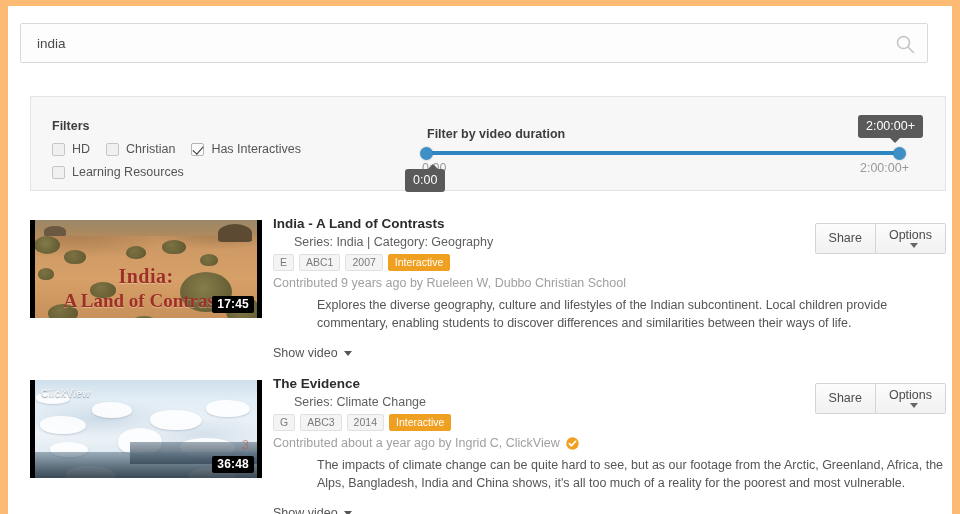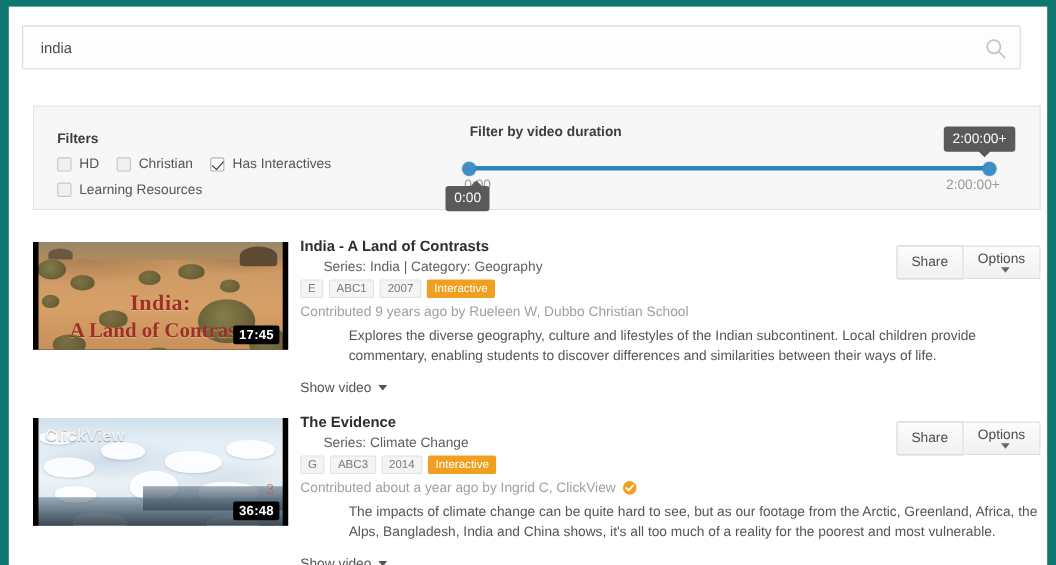--- a/index.html
+++ b/index.html
@@ -6,21 +6,21 @@
   html, body {
     margin: 0; padding: 0;
     width: 960px; height: 514px;
     background: #e8e8e8;
     font-family: "Liberation Sans", sans-serif;
     overflow: hidden;
   }
   #page {
     position: relative;
     width: 960px; height: 514px;
-    background: #0f766e;
+    background: #fdba74;
   }
   .content-sheet {
     position: absolute;
     left: 8px; top: 6px;
     width: 944px; height: 508px;
     background: #ffffff;
   }
 
   
   .search-wrap {
@@ -100,21 +100,21 @@
   }
   .chk-label {
     font-size: 12.5px;
     color: #555;
     white-space: nowrap;
   }
 
   
   .duration-title {
     position: absolute;
-    left: 396px; top: 16px;
+    left: 396px; top: 30px;
     font-size: 12.5px; font-weight: bold;
     color: #3d3d3d;
   }
   .slider-area {
     position: absolute;
     left: 390px; top: 50px;
     width: 484px; height: 42px;
   }
   .slider-track {
     position: absolute;
@@ -281,21 +281,21 @@
     box-shadow: 0 1px 1px rgba(110,120,110,.4);
   }
   .bear::before {
     content:"";
     position:absolute; left:-5px; top:1px;
     width:8px; height:6px; background:#e6dfc8; border-radius:50%;
   }
   .watermark {
     position: absolute;
     left: 11px; top: 8px;
-    font-size: 15px; font-weight: bold;
+    font-size: 10px; font-weight: bold;
     color: rgba(255,255,255,.82);
     letter-spacing: .3px;
     z-index: 3;
     text-shadow: 0 1px 1px rgba(60,80,100,.5);
   }
   .wm-3 {
     position: absolute;
     right: 13px; bottom: 26px;
     font-size: 13px;
     color: rgba(190,90,80,.65);

